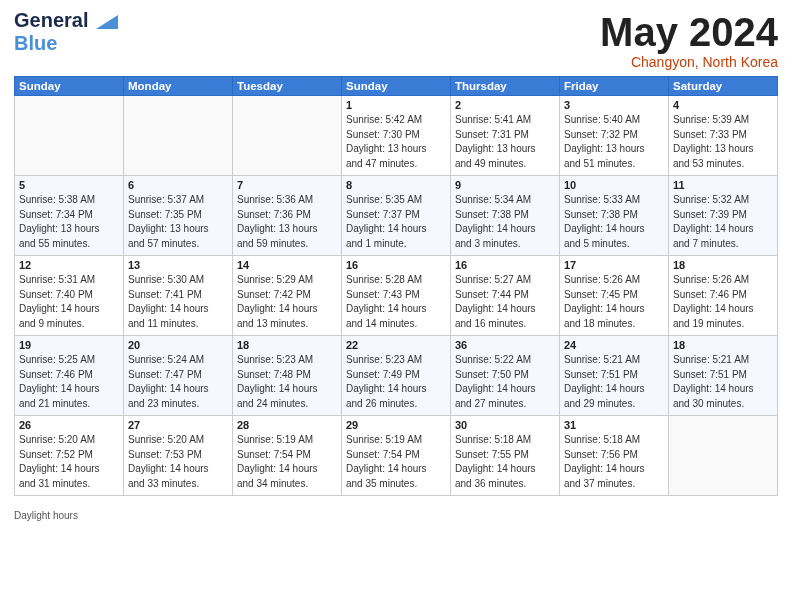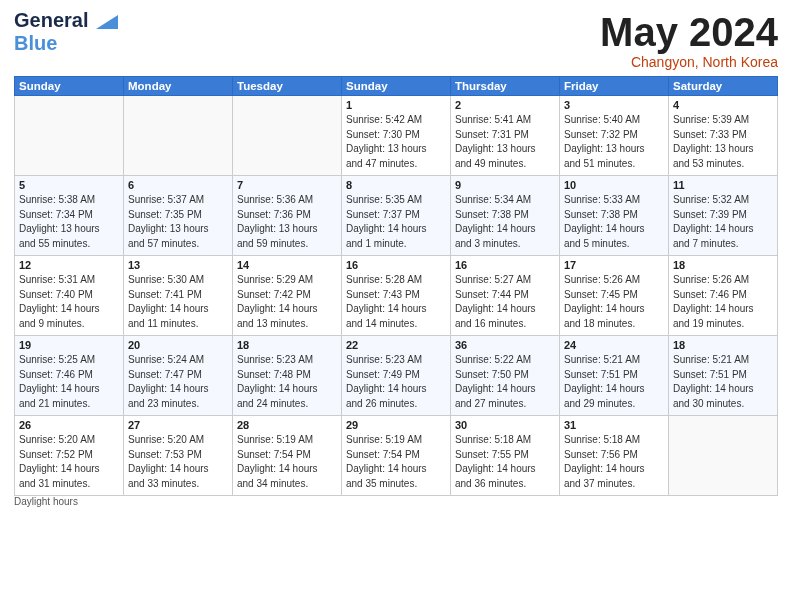--- a/index.html
+++ b/index.html
@@ -74,21 +74,21 @@
     }
     .day-info {
       line-height: 1.45;
       color: #333;
       font-size: 10px;
     }
     .empty-cell {
       background: #f9f9f9 !important;
     }
     .footer {
-      margin-top: 0;
+      margin-top: 14px;
       font-size: 10px;
       color: #555;
     }
   </style>
 </head>
 <body>
 
 <div class="page">
   <div class="header">
     <div class="logo">

